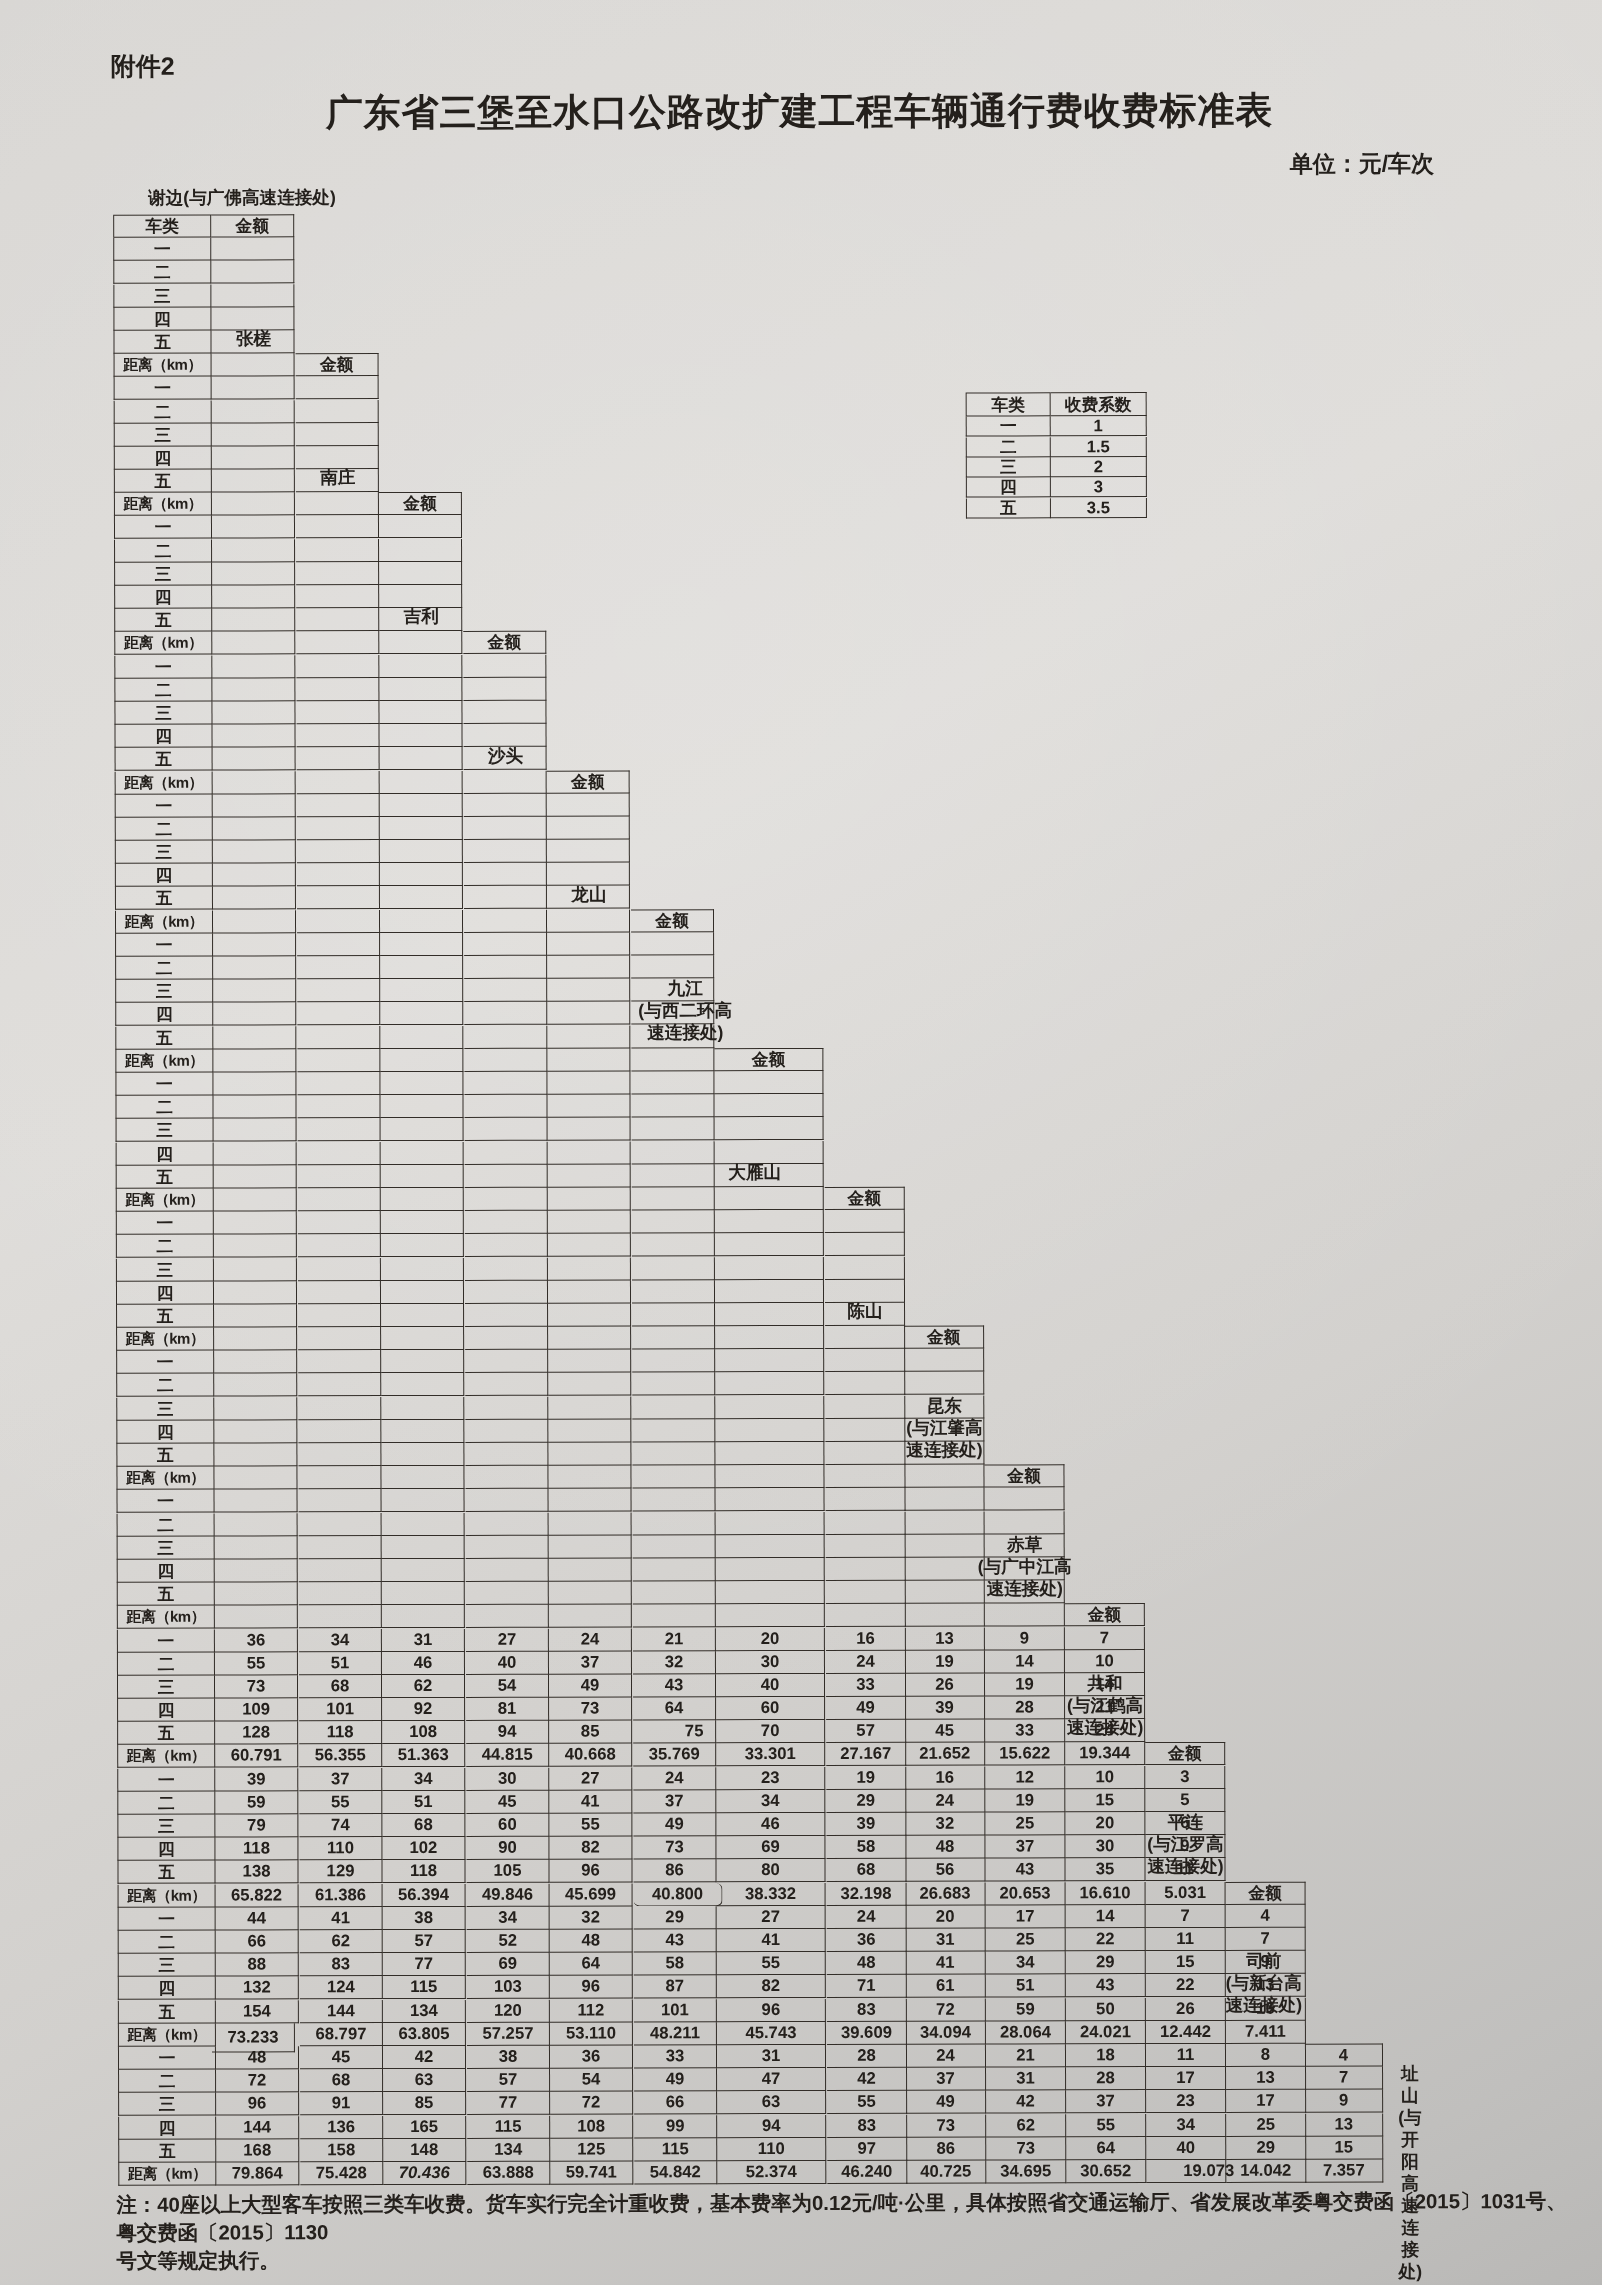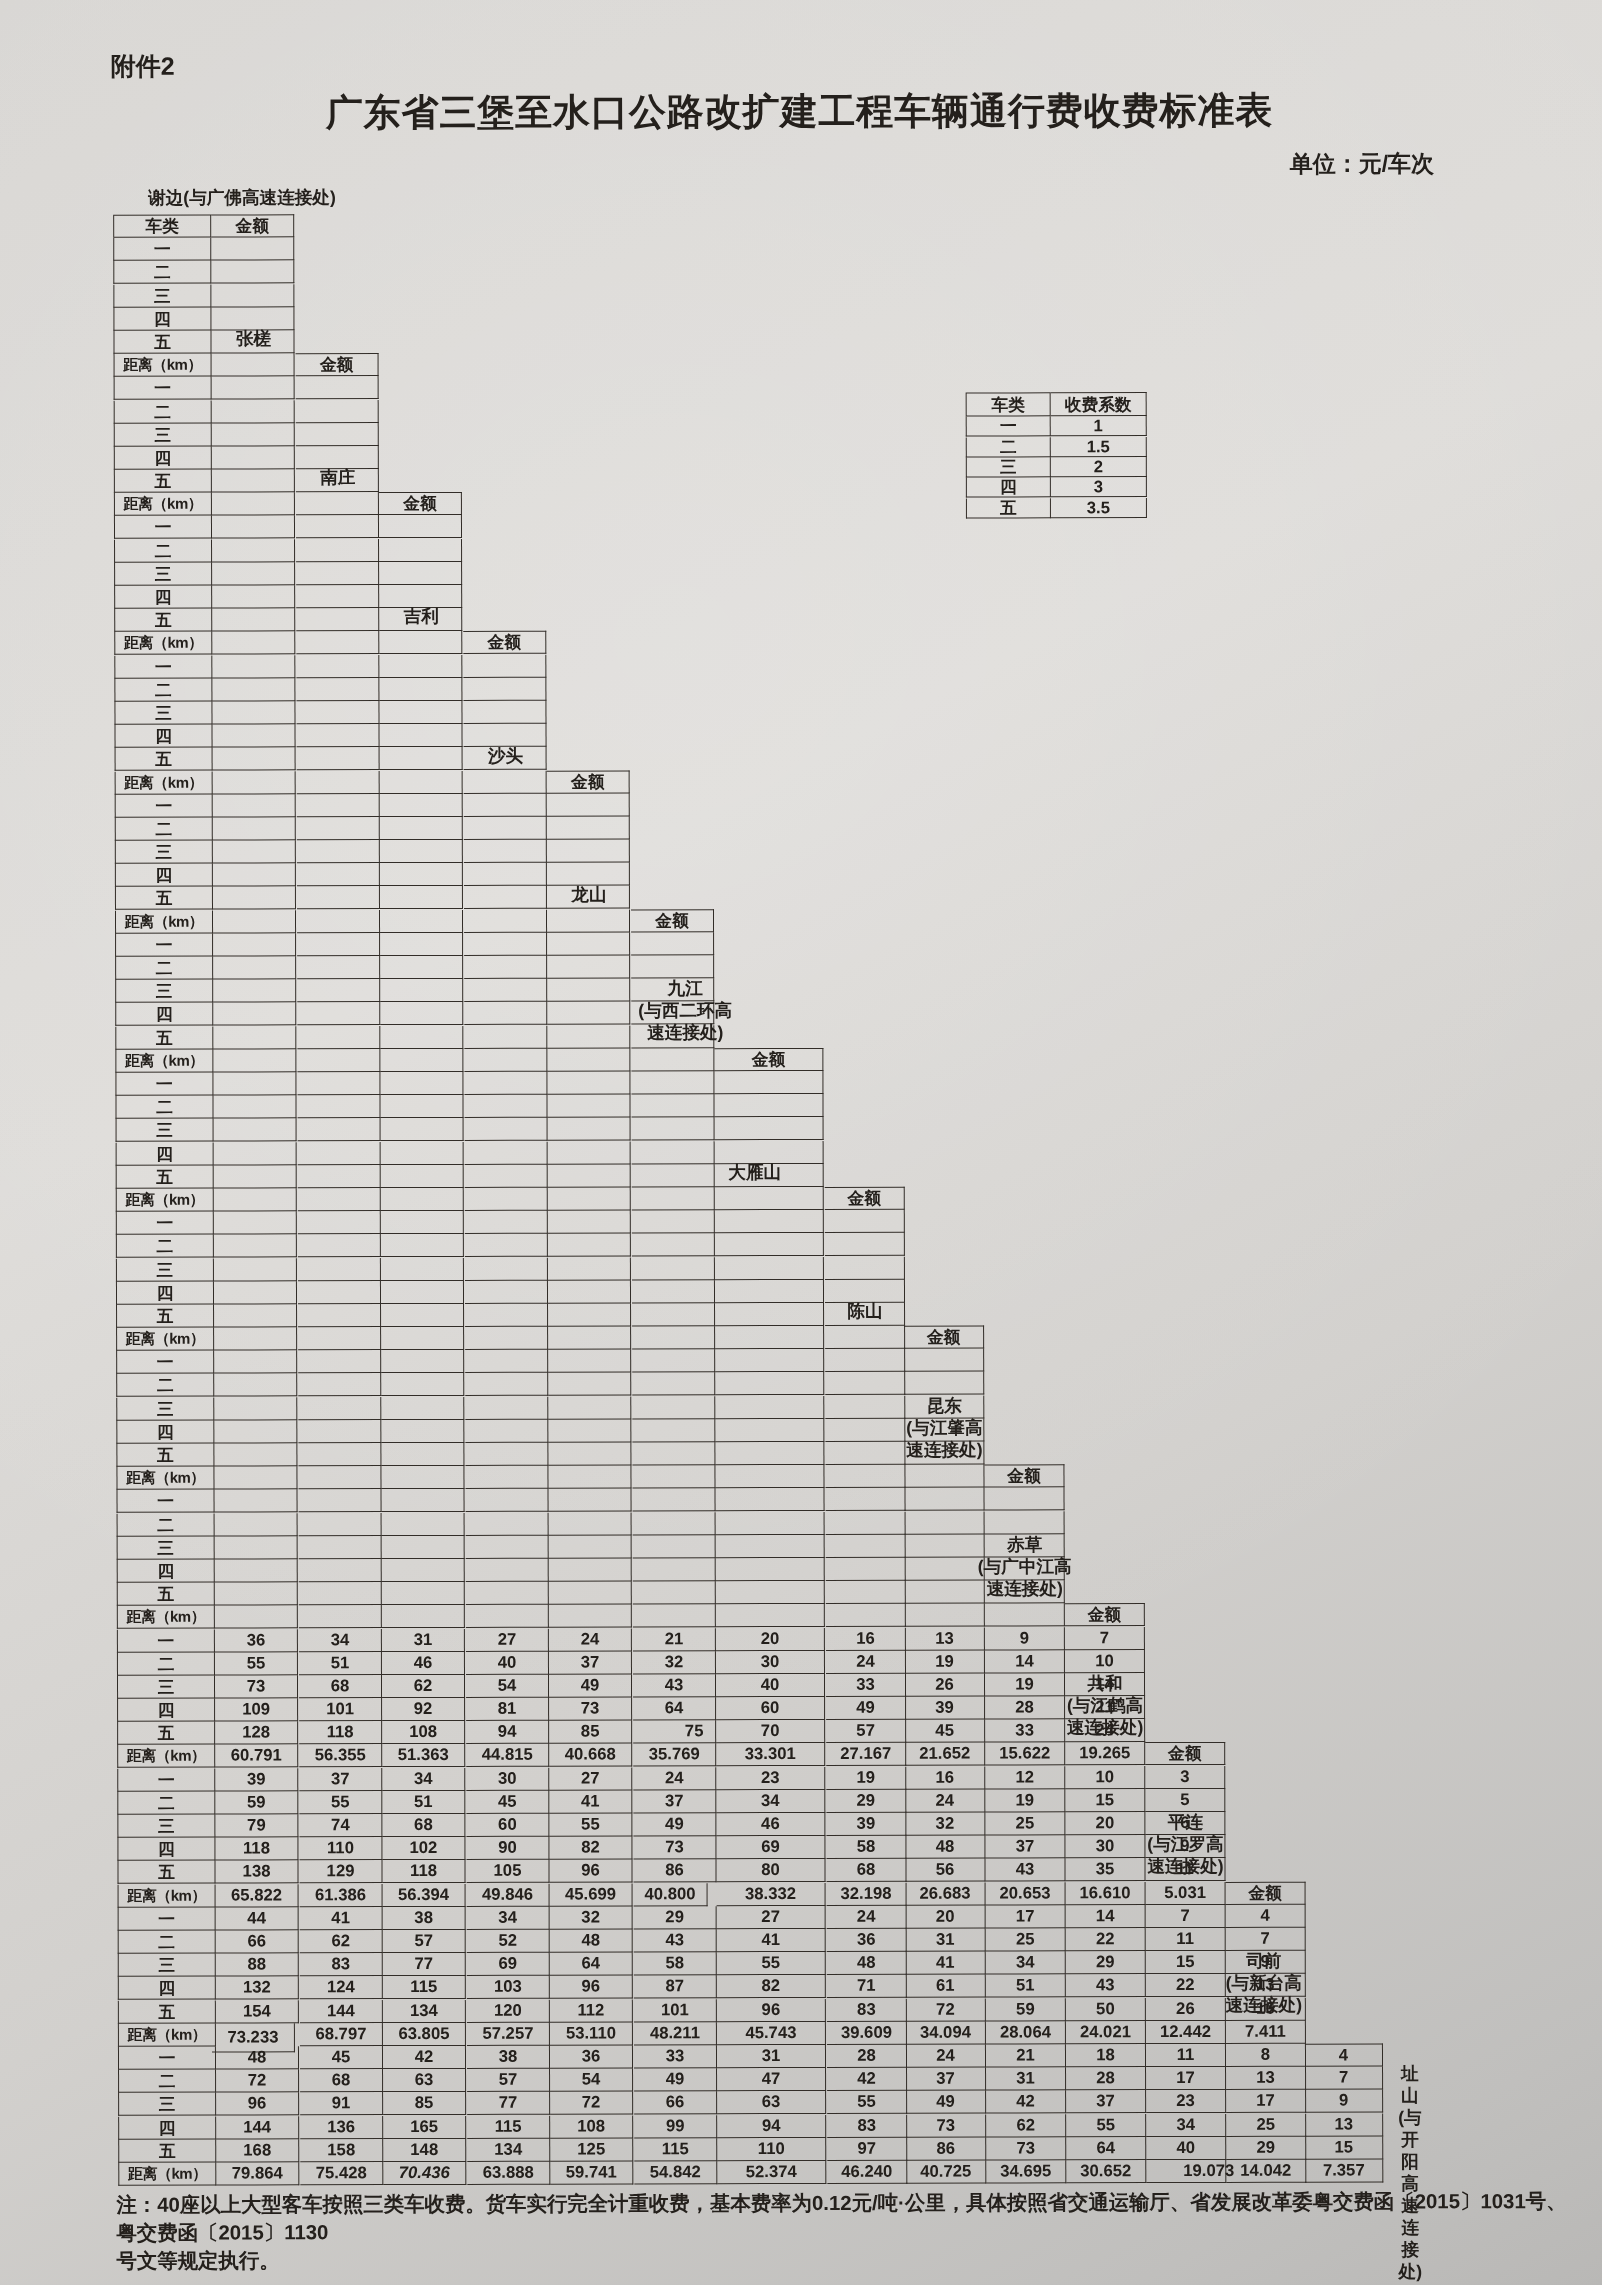--- a/index.html
+++ b/index.html
@@ -534,21 +534,21 @@
         <div class="cell" style="left: 98px; top: 1530px; width: 83px; height: 23px;">60.791</div>
         <div class="cell" style="left: 182px; top: 1530px; width: 83px; height: 23px;">56.355</div>
         <div class="cell" style="left: 265px; top: 1530px; width: 83px; height: 23px;">51.363</div>
         <div class="cell" style="left: 349px; top: 1530px; width: 83px; height: 23px;">44.815</div>
         <div class="cell" style="left: 432px; top: 1530px; width: 83px; height: 23px;">40.668</div>
         <div class="cell" style="left: 516px; top: 1530px; width: 83px; height: 23px;">35.769</div>
         <div class="cell" style="left: 599px; top: 1530px; width: 109px; height: 23px;">33.301</div>
         <div class="cell" style="left: 709px; top: 1530px; width: 80px; height: 23px;">27.167</div>
         <div class="cell" style="left: 788px; top: 1530px; width: 80px; height: 23px;">21.652</div>
         <div class="cell" style="left: 868px; top: 1530px; width: 80px; height: 23px;">15.622</div>
-        <div class="cell" style="left: 948px; top: 1530px; width: 80px; height: 23px;">19.265</div>
+        <div class="cell" style="left: 948px; top: 1530px; width: 80px; height: 23px;">19.344</div>
         <div class="cell bt" style="left: 1028px; top: 1530px; width: 80px; height: 23px;">金额</div>
         <div class="cell bl" style="left: 0px; top: 1554px; width: 98px; height: 23px;">一</div>
         <div class="cell" style="left: 98px; top: 1554px; width: 83px; height: 23px;">39</div>
         <div class="cell" style="left: 182px; top: 1554px; width: 83px; height: 23px;">37</div>
         <div class="cell" style="left: 265px; top: 1554px; width: 83px; height: 23px;">34</div>
         <div class="cell" style="left: 349px; top: 1554px; width: 83px; height: 23px;">30</div>
         <div class="cell" style="left: 432px; top: 1554px; width: 83px; height: 23px;">27</div>
         <div class="cell" style="left: 516px; top: 1554px; width: 83px; height: 23px;">24</div>
         <div class="cell" style="left: 599px; top: 1554px; width: 109px; height: 23px;">23</div>
         <div class="cell" style="left: 709px; top: 1554px; width: 80px; height: 23px;">19</div>
@@ -607,21 +607,21 @@
         <div class="cell" style="left: 788px; top: 1646px; width: 80px; height: 23px;">56</div>
         <div class="cell" style="left: 868px; top: 1646px; width: 80px; height: 23px;">43</div>
         <div class="cell" style="left: 948px; top: 1646px; width: 80px; height: 23px;">35</div>
         <div class="cell" style="left: 1028px; top: 1646px; width: 80px; height: 23px;">11</div>
         <div class="cell small bl" style="left: 0px; top: 1670px; width: 98px; height: 23px;">距离（km）</div>
         <div class="cell" style="left: 98px; top: 1670px; width: 83px; height: 23px;">65.822</div>
         <div class="cell" style="left: 182px; top: 1670px; width: 83px; height: 23px;">61.386</div>
         <div class="cell" style="left: 265px; top: 1670px; width: 83px; height: 23px;">56.394</div>
         <div class="cell" style="left: 349px; top: 1670px; width: 83px; height: 23px;">49.846</div>
         <div class="cell" style="left: 432px; top: 1670px; width: 83px; height: 23px;">45.699</div>
-        <div class="cell" style="left: 516px; top: 1670px; width: 74px; height: 23px;">40.800</div>
+        <div class="cell" style="left: 516px; top: 1670px; width: 89px; height: 23px; border-radius: 6px;">40.800</div>
         <div class="cell" style="left: 599px; top: 1670px; width: 109px; height: 23px;">38.332</div>
         <div class="cell" style="left: 709px; top: 1670px; width: 80px; height: 23px;">32.198</div>
         <div class="cell" style="left: 788px; top: 1670px; width: 80px; height: 23px;">26.683</div>
         <div class="cell" style="left: 868px; top: 1670px; width: 80px; height: 23px;">20.653</div>
         <div class="cell" style="left: 948px; top: 1670px; width: 80px; height: 23px;">16.610</div>
         <div class="cell" style="left: 1028px; top: 1670px; width: 80px; height: 23px;">5.031</div>
         <div class="cell bt" style="left: 1108px; top: 1670px; width: 80px; height: 23px;">金额</div>
         <div class="cell bl" style="left: 0px; top: 1693px; width: 98px; height: 23px;">一</div>
         <div class="cell" style="left: 98px; top: 1693px; width: 83px; height: 23px;">44</div>
         <div class="cell" style="left: 182px; top: 1693px; width: 83px; height: 23px;">41</div>

